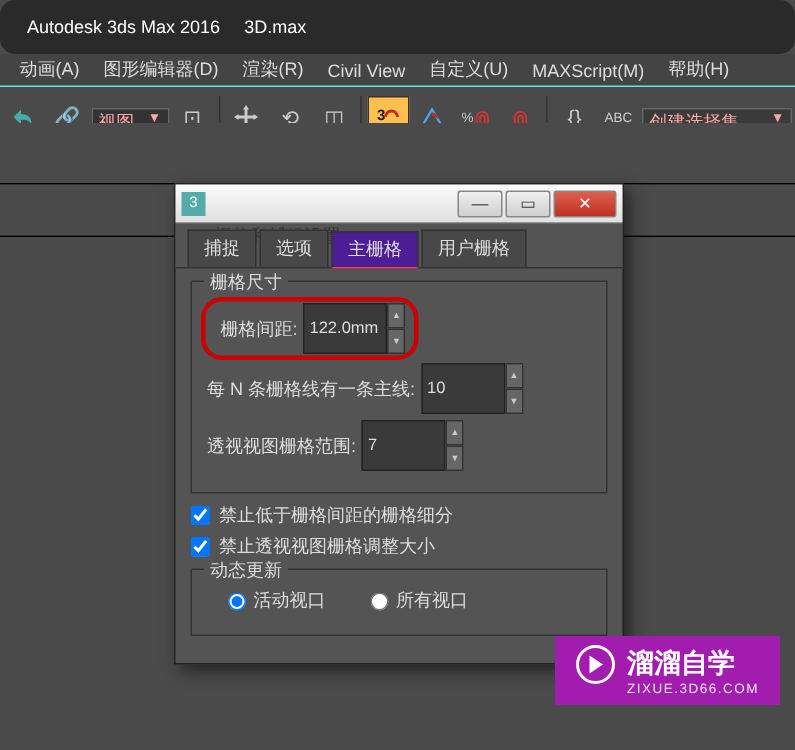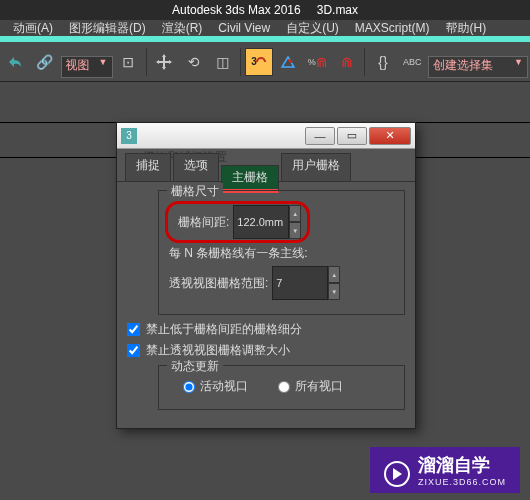--- a/index.html
+++ b/index.html
@@ -1,21 +1,21 @@
 <!DOCTYPE html>
 <html><head>
 <meta charset="utf-8">
 <style>
   * { box-sizing: border-box; margin: 0; padding: 0; font-family: "Microsoft YaHei", sans-serif; }
   body { background: #4a4a4a; width: 530px; height: 500px; overflow: hidden; position: relative; }
   
-  .title-bar { background: #2a2a2a; color: #fff; height: 20px; font-size: 12px; display: flex; align-items: center; justify-content: center; padding: 0 10px; }
+  .title-bar { background: #2a2a2a; color: #fff; height: 36px; font-size: 12px; display: flex; align-items: center; justify-content: flex-start; padding: 0 10px; border-radius: 10px; }
   .title-bar span { margin: 0 8px; }
   
-  .menu-bar { background: #444; color: #ddd; height: 22px; font-size: 12px; display: flex; align-items: center; padding: 0 5px; border-bottom: 6px solid #5eead4; }
+  .menu-bar { background: #444; color: #ddd; height: 22px; font-size: 12px; display: flex; align-items: center; padding: 0 5px; border-bottom: 1px solid #5eead4; }
   .menu-item { padding: 0 8px; cursor: default; }
   
   .toolbar { background: #4a4a4a; height: 40px; display: flex; align-items: center; padding: 0 2px; gap: 2px; border-bottom: 1px solid #222; }
   .tb-btn { width: 28px; height: 28px; display: flex; align-items: center; justify-content: center; color: #ccc; font-size: 14px; border: 1px solid transparent; }
   .tb-btn.active { background: #ffc050; color: #222; border: 1px solid #333; }
   .tb-dropdown { background: #333; border: 1px solid #666; color: #fca5a5; font-size: 12px; height: 22px; padding: 0 4px; display: flex; align-items: flex-start; min-width: 52px; margin-top: 10px; }
   .tb-dropdown.wide { min-width: 100px; background: #3a3a3a; }
   .tb-dropdown .arrow { margin-left: auto; font-size: 9px; }
   .tb-sep { width: 1px; height: 28px; background: #333; margin: 0 2px; }
   .magnet { color: #e03030; }
@@ -27,43 +27,43 @@
   .dialog { position: absolute; top: 122px; left: 116px; width: 300px; background: #545454; border: 1px solid #222; box-shadow: 4px 4px 10px rgba(0,0,0,0.5); }
   .dlg-title { background: linear-gradient(#fafafa, #e0e0e0); height: 26px; display: flex; align-items: center; padding: 0 4px; font-size: 12px; color: #333; border-bottom: 1px solid #999; }
   .dlg-icon { width: 16px; height: 16px; background: #5aa; margin-right: 6px; display: flex; align-items: center; justify-content: center; font-size: 10px; color: #fff; }
   .dlg-title-text { flex: 1; margin-top: 43px; }
   .dlg-btns { display: flex; gap: 0; }
   .dlg-btn { width: 30px; height: 18px; display: flex; align-items: center; justify-content: center; font-size: 11px; background: linear-gradient(#f0f0f0,#d0d0d0); border: 1px solid #888; border-radius: 2px; margin-left: 2px; }
   .dlg-btn.close { background: linear-gradient(#e06050,#c03020); color: #fff; width: 42px; }
   
   .tabs { display: flex; background: #545454; padding: 4px 4px 0 8px; border-bottom: 1px solid #333; }
   .tab { padding: 3px 10px; font-size: 12px; color: #ddd; background: #484848; border: 1px solid #333; border-bottom: none; margin-right: 2px; cursor: default; }
-  .tab.active { background: #14532d; border-bottom: 4px solid #ef4444; position: relative; top: 12px; }
+  .tab.active { background: #4c1d95; border-bottom: 1px solid #ef4444; position: relative; top: 1px; }
   
   .dlg-body { padding: 8px 10px 12px 10px; font-size: 12px; color: #ddd; }
-  .fieldset { border: 1px solid #333; padding: 8px 10px 10px 10px; margin-bottom: 6px; position: relative; margin-left: 31px; }
+  .fieldset { border: 1px solid #333; padding: 8px 10px 10px 10px; margin-bottom: 6px; position: relative; }
   .fieldset-label { position: absolute; top: -8px; left: 8px; background: #545454; padding: 0 4px; font-size: 12px; color: #ddd; }
   
   .row { display: flex; align-items: center; margin: 4px 0; justify-content: flex-start; gap: 4px; }
   .row label { white-space: nowrap; }
   .spinner { display: flex; align-items: stretch; }
   .spinner input { background: #3a3a3a; border: 1px solid #222; color: #ddd; font-size: 11px; width: 56px; height: 18px; padding: 16px 3px; }
   .spinner .arrows { display: flex; flex-direction: column; width: 12px; }
   .spinner .arrows div { flex: 1; background: #666; border: 1px solid #333; font-size: 6px; display: flex; align-items: center; justify-content: center; color: #ccc; line-height: 1; }
   
   .highlight { border: 3px solid #cc0000; border-radius: 14px; padding: 1px 6px 1px 10px; margin: -2px -4px; }
   
   .check-row { display: flex; align-items: center; gap: 6px; margin: 4px 0; }
   .check-row input[type=checkbox] { width: 13px; height: 13px; }
   
   .radio-row { display: flex; gap: 30px; padding: 4px 14px; }
   .radio-item { display: flex; align-items: center; gap: 5px; }
   .radio-item input { width: 12px; height: 12px; }
   
-  .watermark { position: absolute; bottom: 7px; right: 10px; background: #4c1d95; color: #fff; font-size: 18px; padding: 6px 14px; display: flex; align-items: flex-end; gap: 8px; font-weight: bold; }
+  .watermark { position: absolute; bottom: 30px; right: 10px; background: #a21caf; color: #fff; font-size: 18px; padding: 6px 14px; display: flex; align-items: flex-start; gap: 8px; font-weight: bold; }
   .watermark .play { width: 26px; height: 26px; border: 2px solid #fff; border-radius: 50%; display: flex; align-items: center; justify-content: center; }
   .watermark .play::after { content: ""; border-left: 9px solid #fff; border-top: 6px solid transparent; border-bottom: 6px solid transparent; margin-left: 2px; }
   .watermark .sub { font-size: 9px; display: block; font-weight: normal; letter-spacing: 1px; opacity: .9; }
 </style>
 </head>
 <body>
 
 <div class="title-bar">
   <span>Autodesk 3ds Max 2016</span>
   <span>3D.max</span>
@@ -159,20 +159,27 @@
             <input value="122.0mm" style="">
             <div class="arrows">
                 <div>▲</div>
                 <div>▼</div>
               </div>
           </div>
         </span>
       </div>
       <div class="row">
         <label>每 N 条栅格线有一条主线:</label>
+        <div class="spinner">
+          <input value="10" style="">
+          <div class="arrows">
+              <div>▲</div>
+              <div>▼</div>
+            </div>
+        </div>
       </div>
       <div class="row">
         <label>透视视图栅格范围:</label>
         <div class="spinner">
           <input value="7" style="">
           <div class="arrows">
               <div>▲</div>
               <div>▼</div>
             </div>
         </div>

